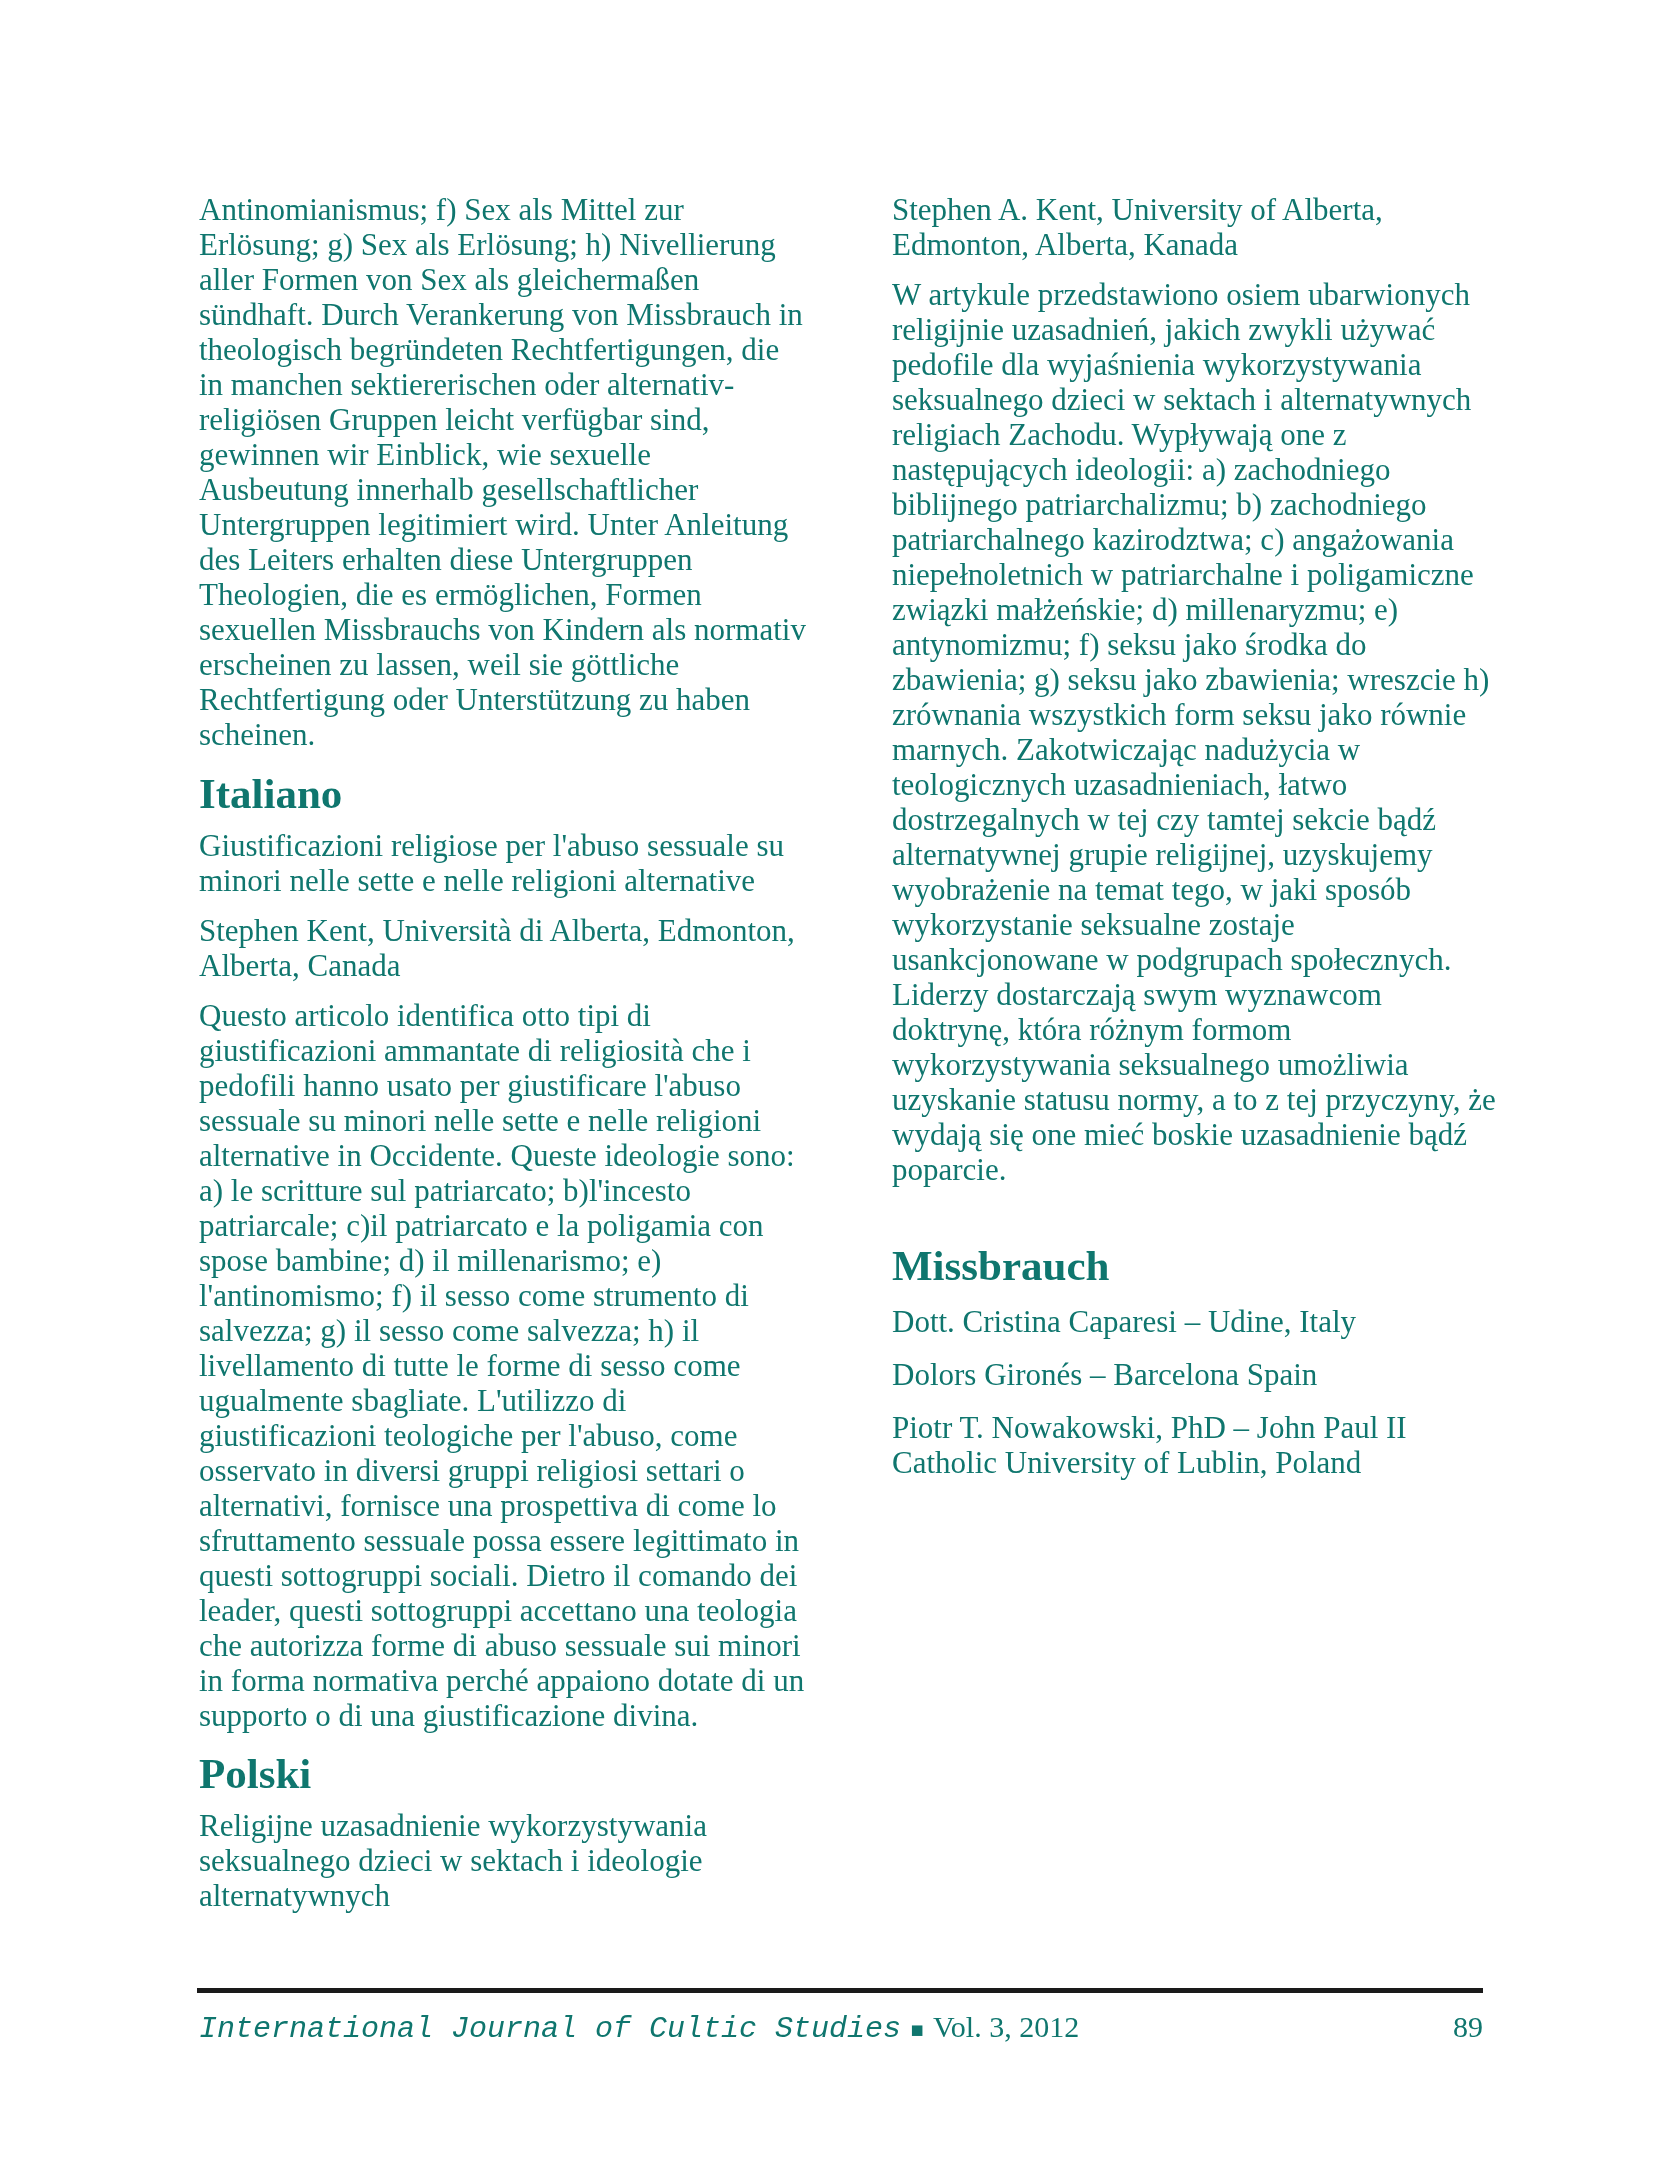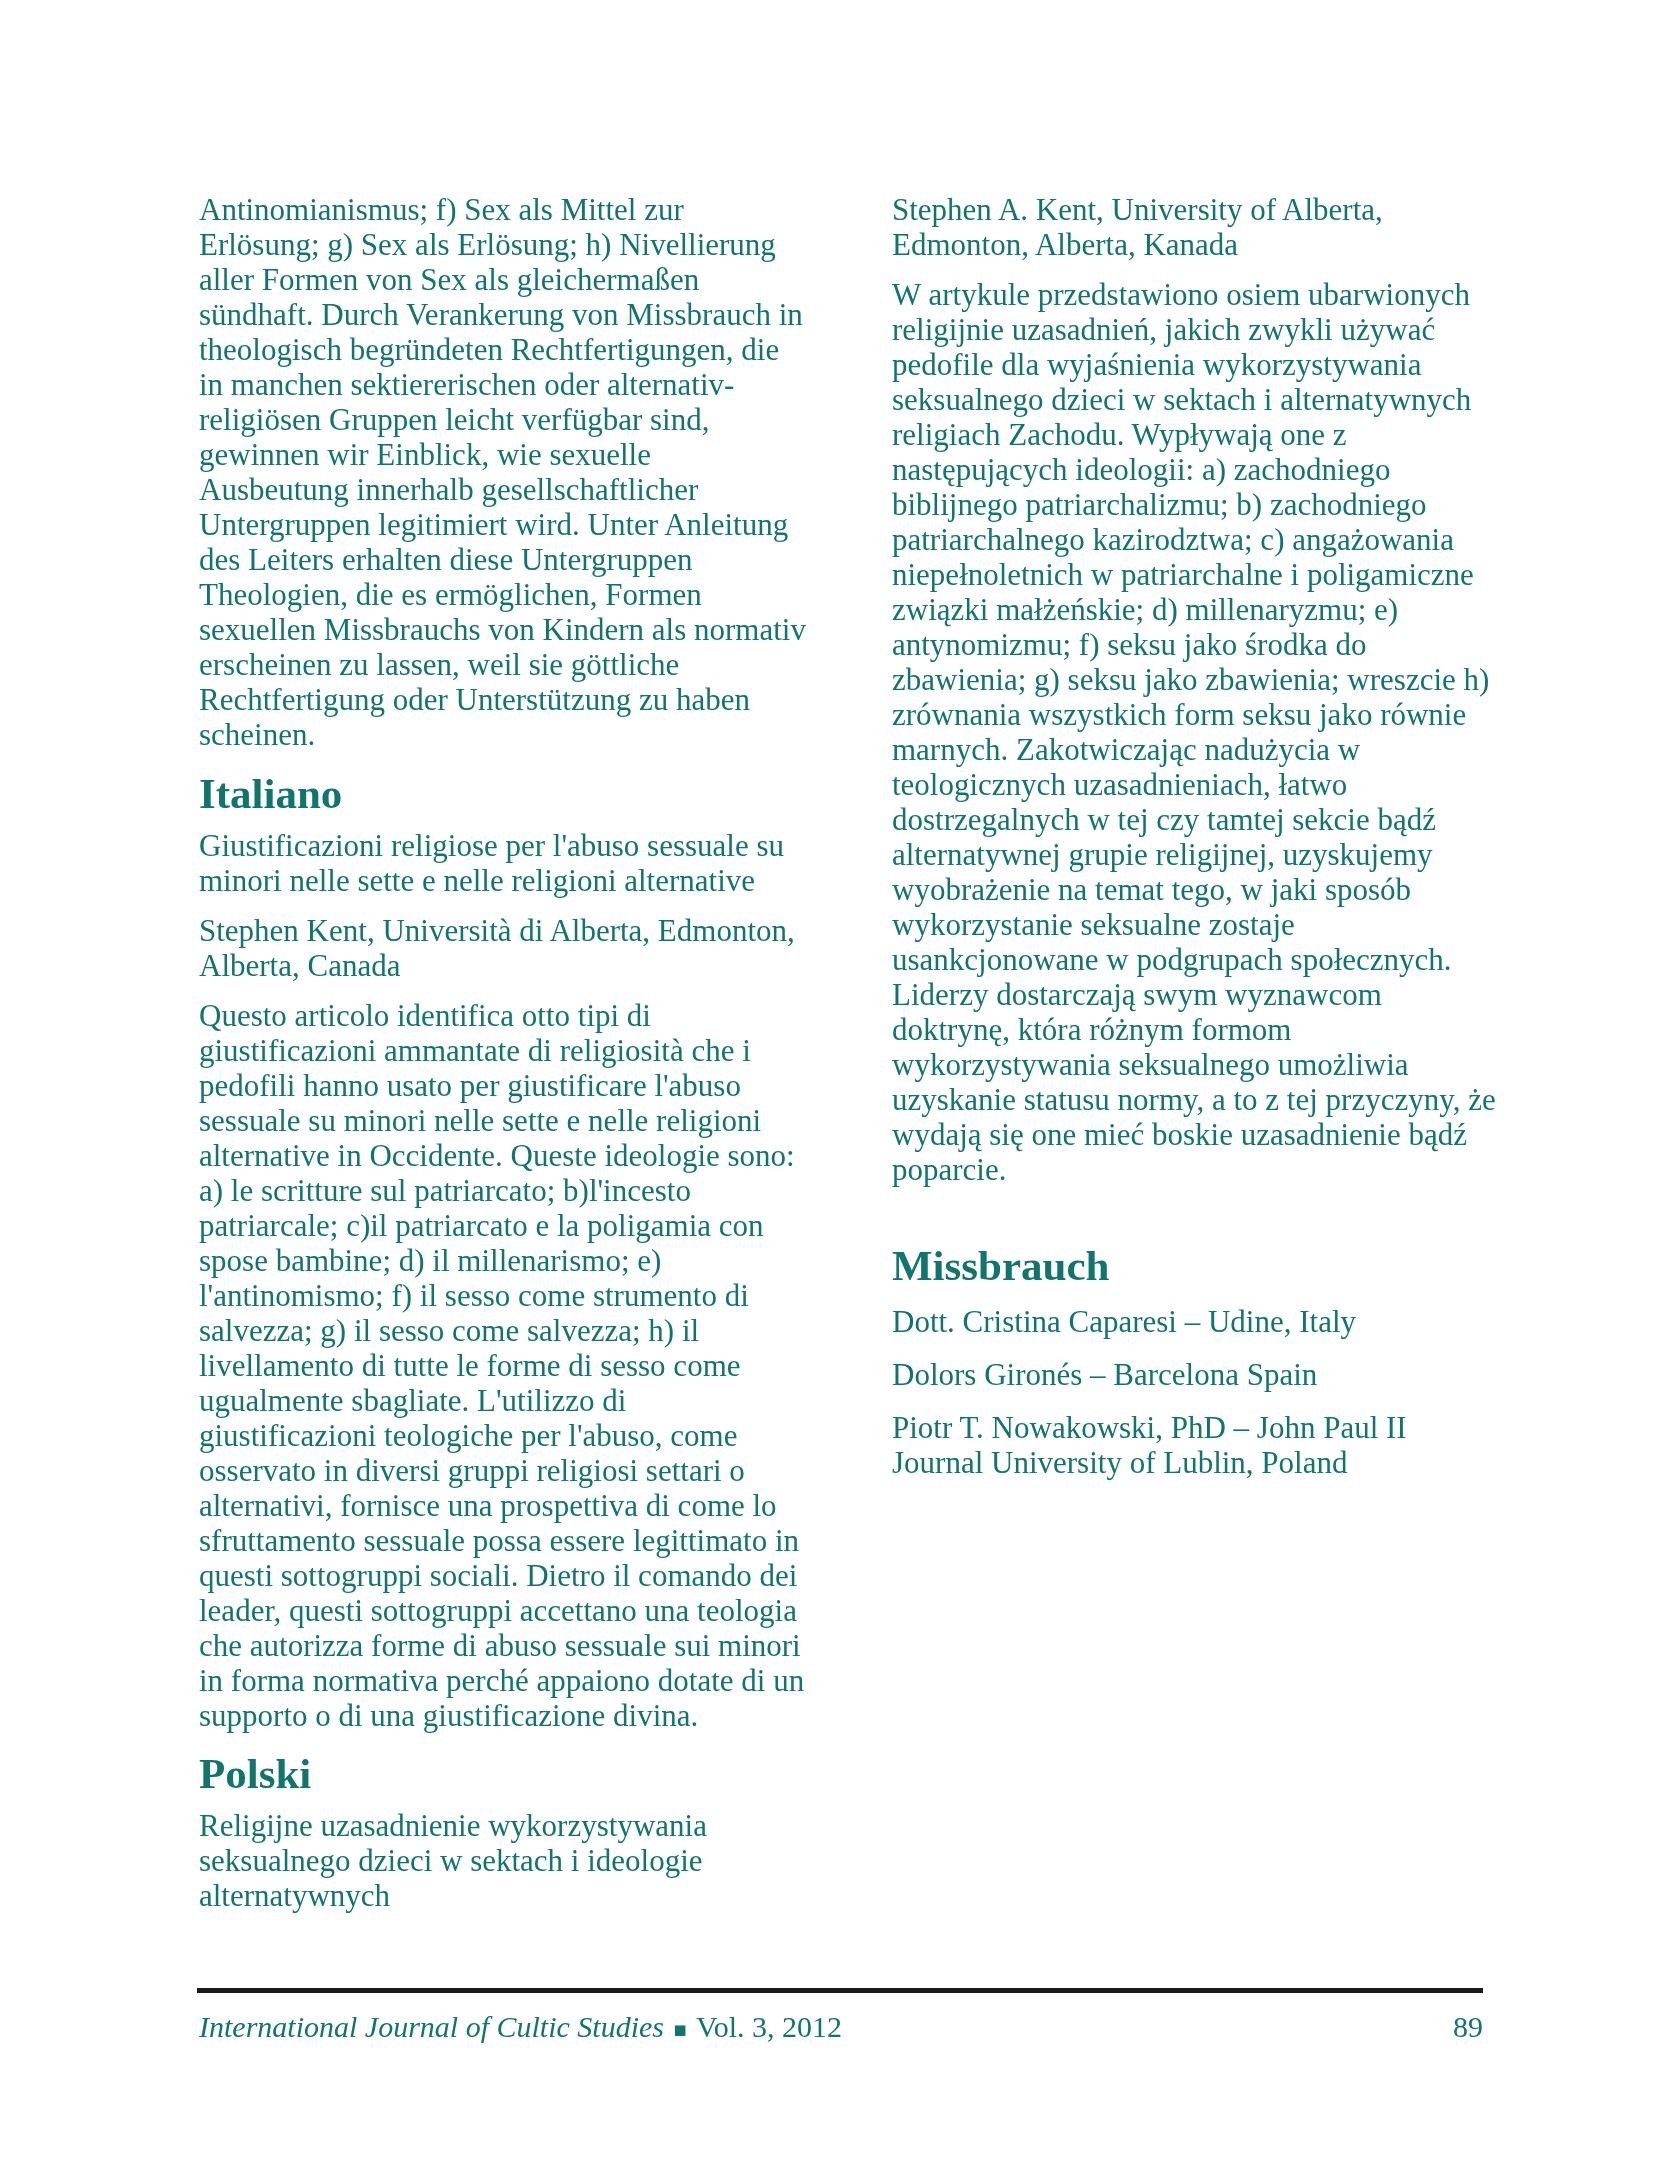--- a/index.html
+++ b/index.html
@@ -45,21 +45,21 @@
     position: absolute;
     left: 199px;
     top: 2008px;
     width: 1284px;
     display: flex;
     justify-content: space-between;
     align-items: baseline;
     font-size: 30px;
     line-height: 38px;
   }
-  .journal-title { font-style: italic; }
+  .journal-title { font-style: italic; font-family: Liberation Mono, monospace; }
   .square-sep {
     font-size: 21.7px;
     margin: 0 9.4px;
     font-style: normal;
   }
   .page-number { text-align: center; margin-left: 12px; }
 </style>
 </head>
 <body>
 
@@ -152,21 +152,21 @@
 poparcie.</p>
 
     <h2 class="translators-heading">Missbrauch</h2>
 
     <p class="translator">Dott. Cristina Caparesi – Udine, Italy</p>
 
     <p class="translator">Dolors Gironés – Barcelona Spain</p>
 
 
     <p class="translator">Piotr T. Nowakowski, PhD – John Paul II
-Journal University of Lublin, Poland</p>
+Catholic University of Lublin, Poland</p>
   </div>
 
   <div class="footer-rule"></div>
 
   <div class="footer">
     <div>
       <span class="journal-title">International Journal of Cultic Studies</span><span class="square-sep">■</span><span>Vol. 3, 2012</span>
     </div>
     <div class="page-number">89</div>
   </div>

